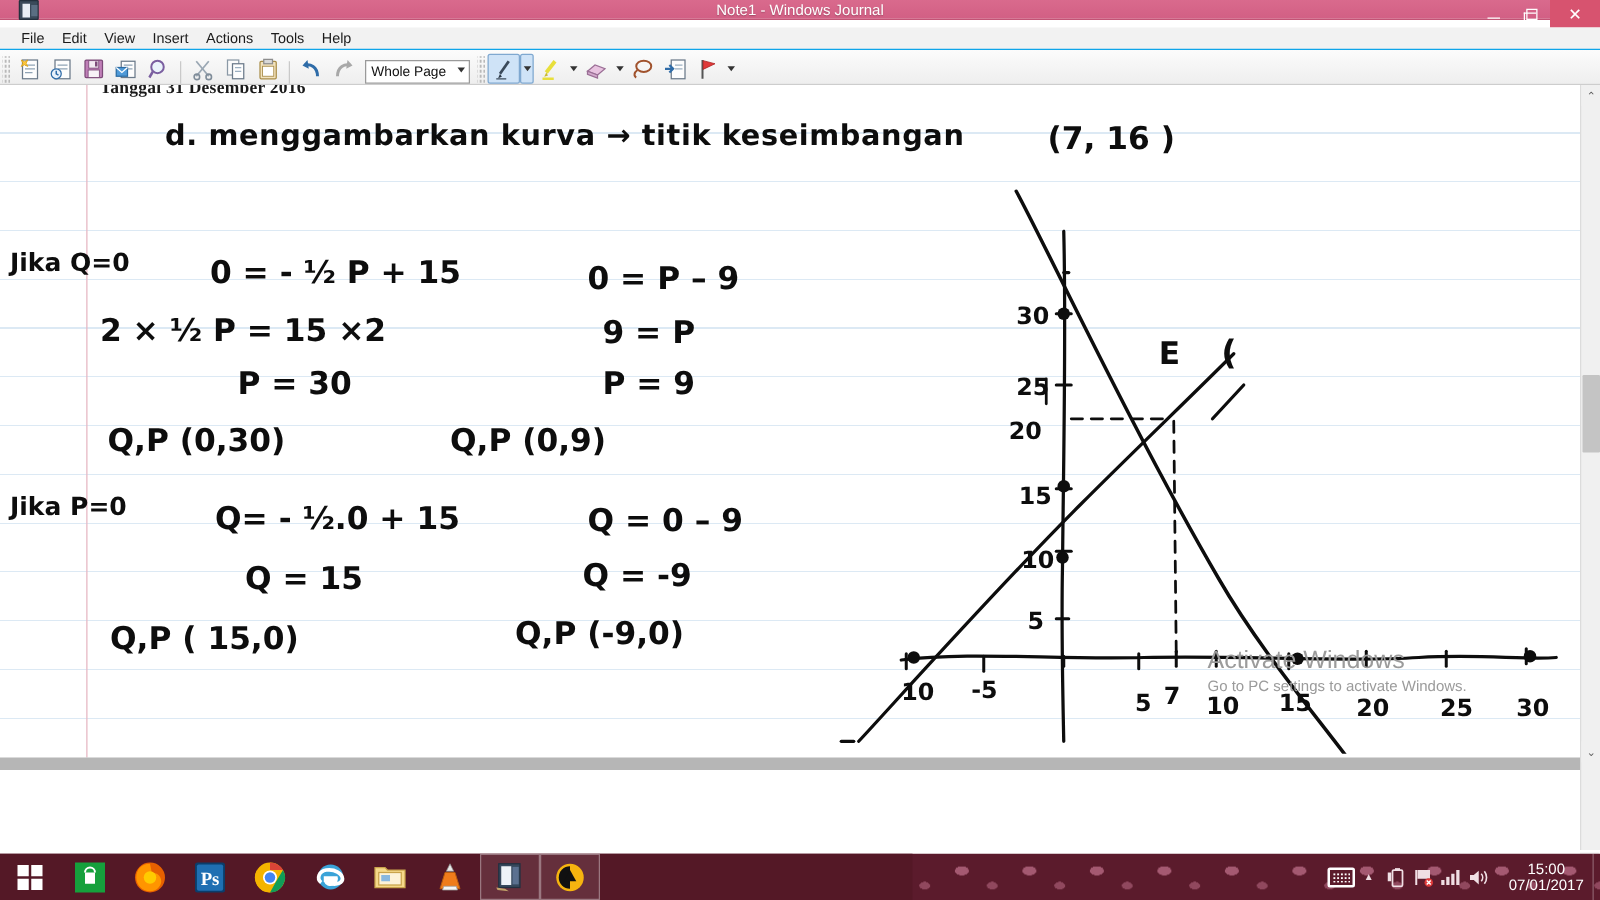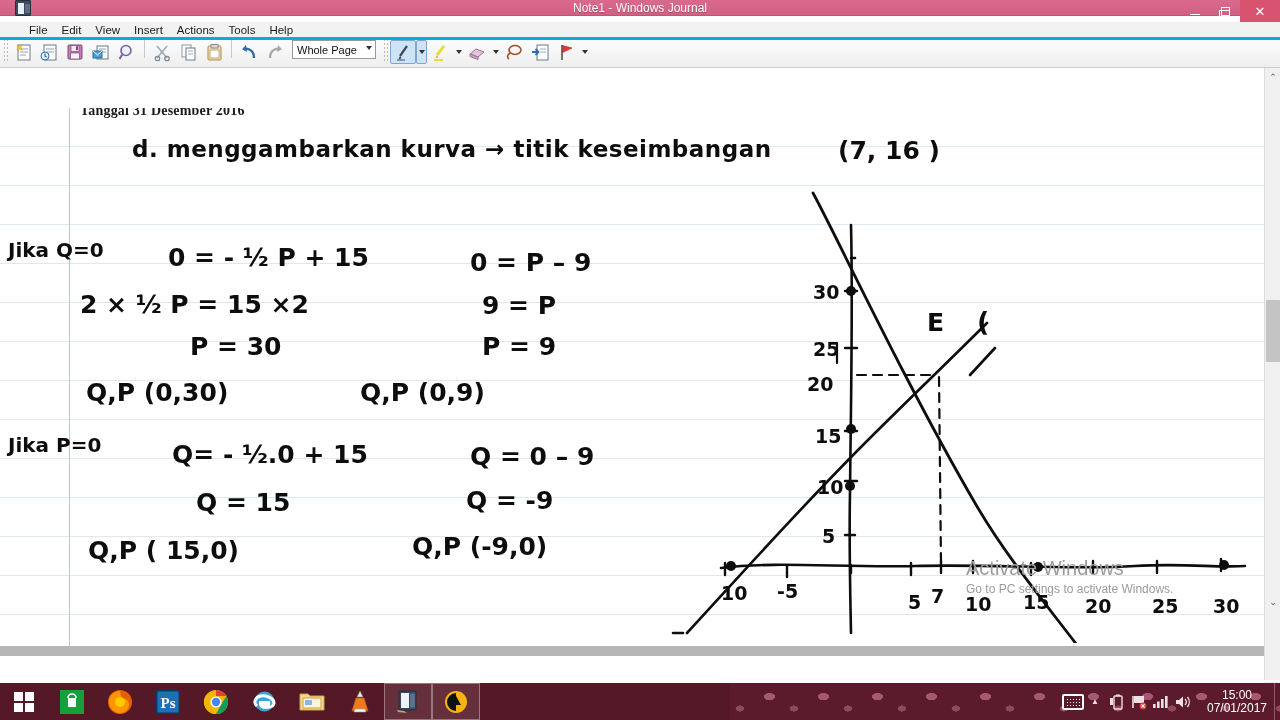--- a/index.html
+++ b/index.html
@@ -41,32 +41,32 @@
     color:#fff; font-size:13px; line-height:1;
   }
   .win-btn.close { background:#d7536f; width:40px; }
   .glyph-min { width:10px; height:1px; background:#fff; display:block; margin-top:6px;}
   .glyph-max { width:9px; height:9px; border:1px solid #fff; display:block; position:relative;}
   .glyph-max::after{content:"";position:absolute;left:-3px;top:2px;width:9px;height:9px;border:1px solid #fff;border-right:none;border-bottom:none;}
 
   
   .menubar {
     position:absolute; left:0; top:22px; width:1280px; height:18px;
-    background:#f2f2f2; border-bottom:3px solid #0ea5e9;
-    display:flex; align-items:center; padding-left:22px;
+    background:#f2f2f2; border-bottom:1px solid #0ea5e9;
+    display:flex; align-items:center; padding-left:10px;
   }
   .menu-item {
     font-size:11.5px; color:#1b1b1b; padding:1px 7px; line-height:16px;
   }
 
   
   .toolbar {
     position:absolute; left:0; top:40px; width:1280px; height:28px;
     background:linear-gradient(#fcfcfc,#eeeeee); border-bottom:1px solid #cdcdcd;
-    display:flex; align-items:flex-start;
+    display:flex; align-items:flex-end;
   }
   .grip { width:6px; height:22px; margin:0 2px;
     background-image:radial-gradient(#b9b9b9 1px, transparent 1px);
     background-size:3px 4px; background-position:1px 2px; }
   .tb-btn {
     width:26px; height:24px; display:flex; align-items:center; justify-content:center;
     position:relative;
   }
   .tb-btn.active { background:#cfe3f7; border:1px solid #7fa8d0; border-radius:2px; }
   .tb-sep { width:1px; height:18px; background:#c9c9c9; margin:0 4px; }
@@ -79,21 +79,21 @@
     font-size:11px; color:#111; display:flex; align-items:center; padding-left:4px;
     position:relative; margin:0 4px;
   }
   .zoomsel .arrow { position:absolute; right:3px; top:5px;
     border-left:3.5px solid transparent; border-right:3.5px solid transparent;
     border-top:4.5px solid #333; }
 
   
   .docarea {
     position:absolute; left:0; top:68px; width:1264px; height:612px;
-    background:#ffffff; overflow:hidden;margin-top:40px;
+    background:#ffffff; overflow:hidden;
   }
   .page {
     position:absolute; left:0; top:0; width:1264px; height:538px;
     background:#ffffff;
     background-image:repeating-linear-gradient(#ffffff 0px, #ffffff 38px, #dce9f4 38px, #dce9f4 39px);
   }
   .margin-line {
     position:absolute; left:69px; top:0; width:1px; height:538px; background:#e6b6c2;
   }
   .page-gap {

